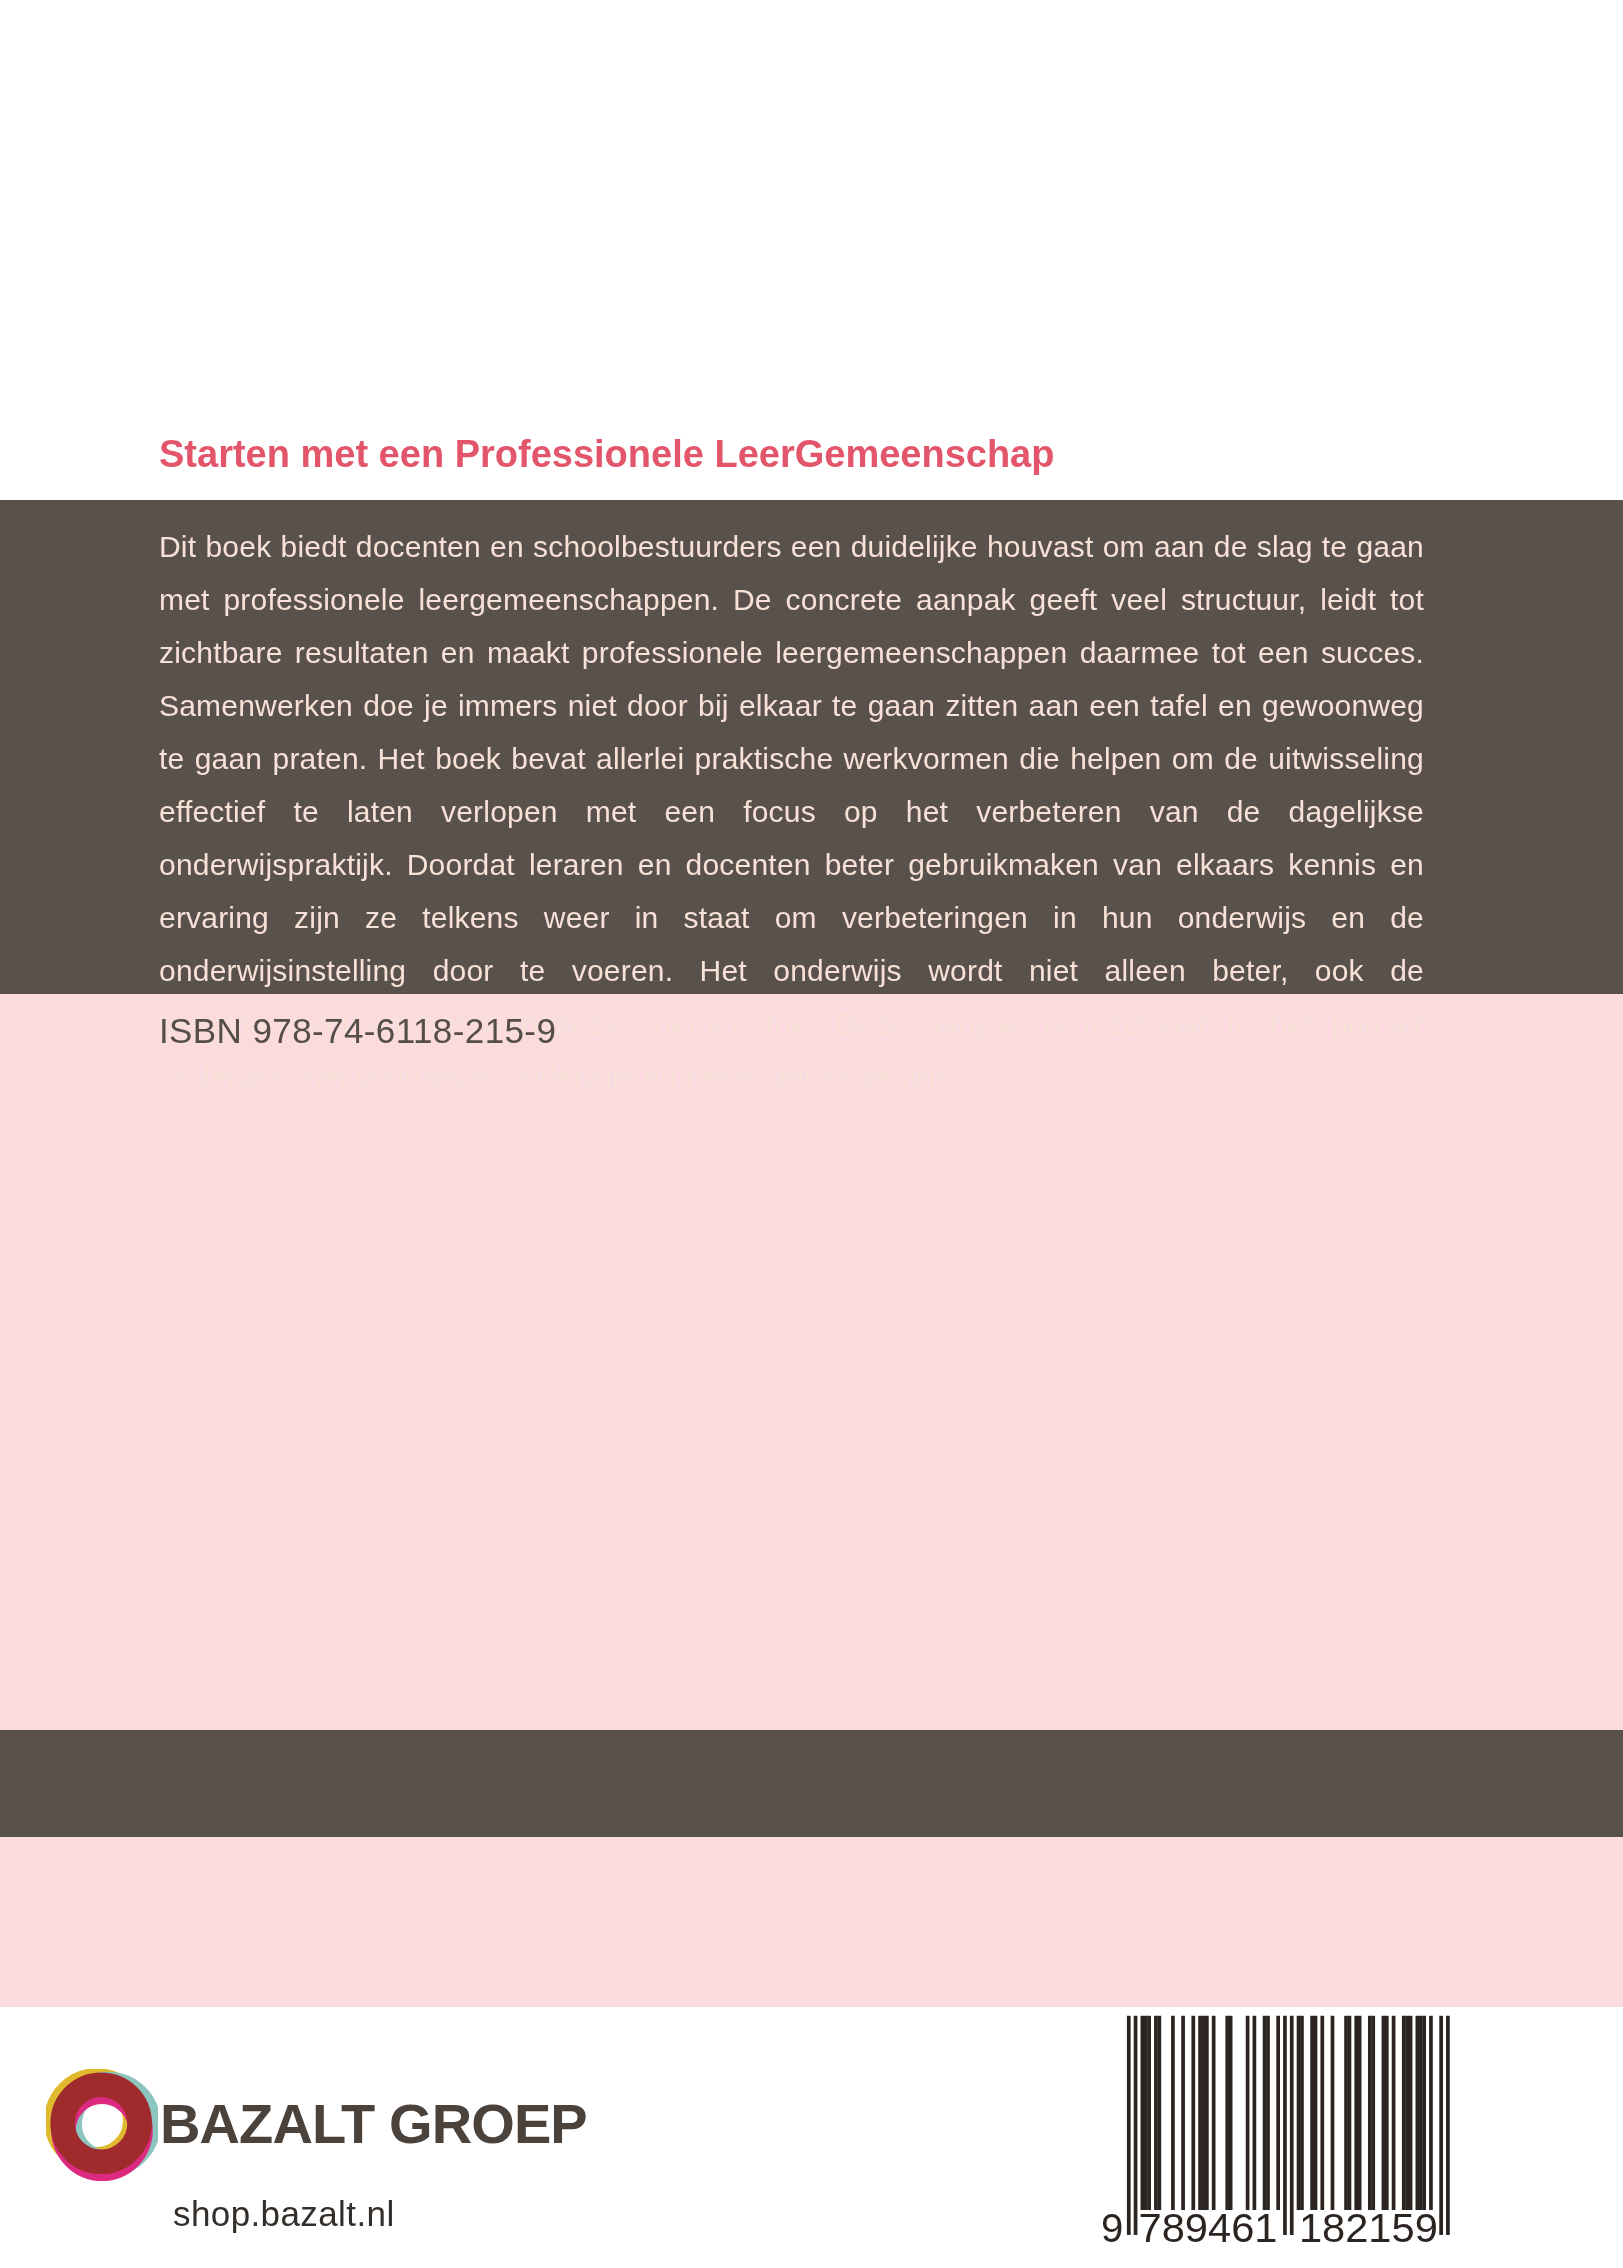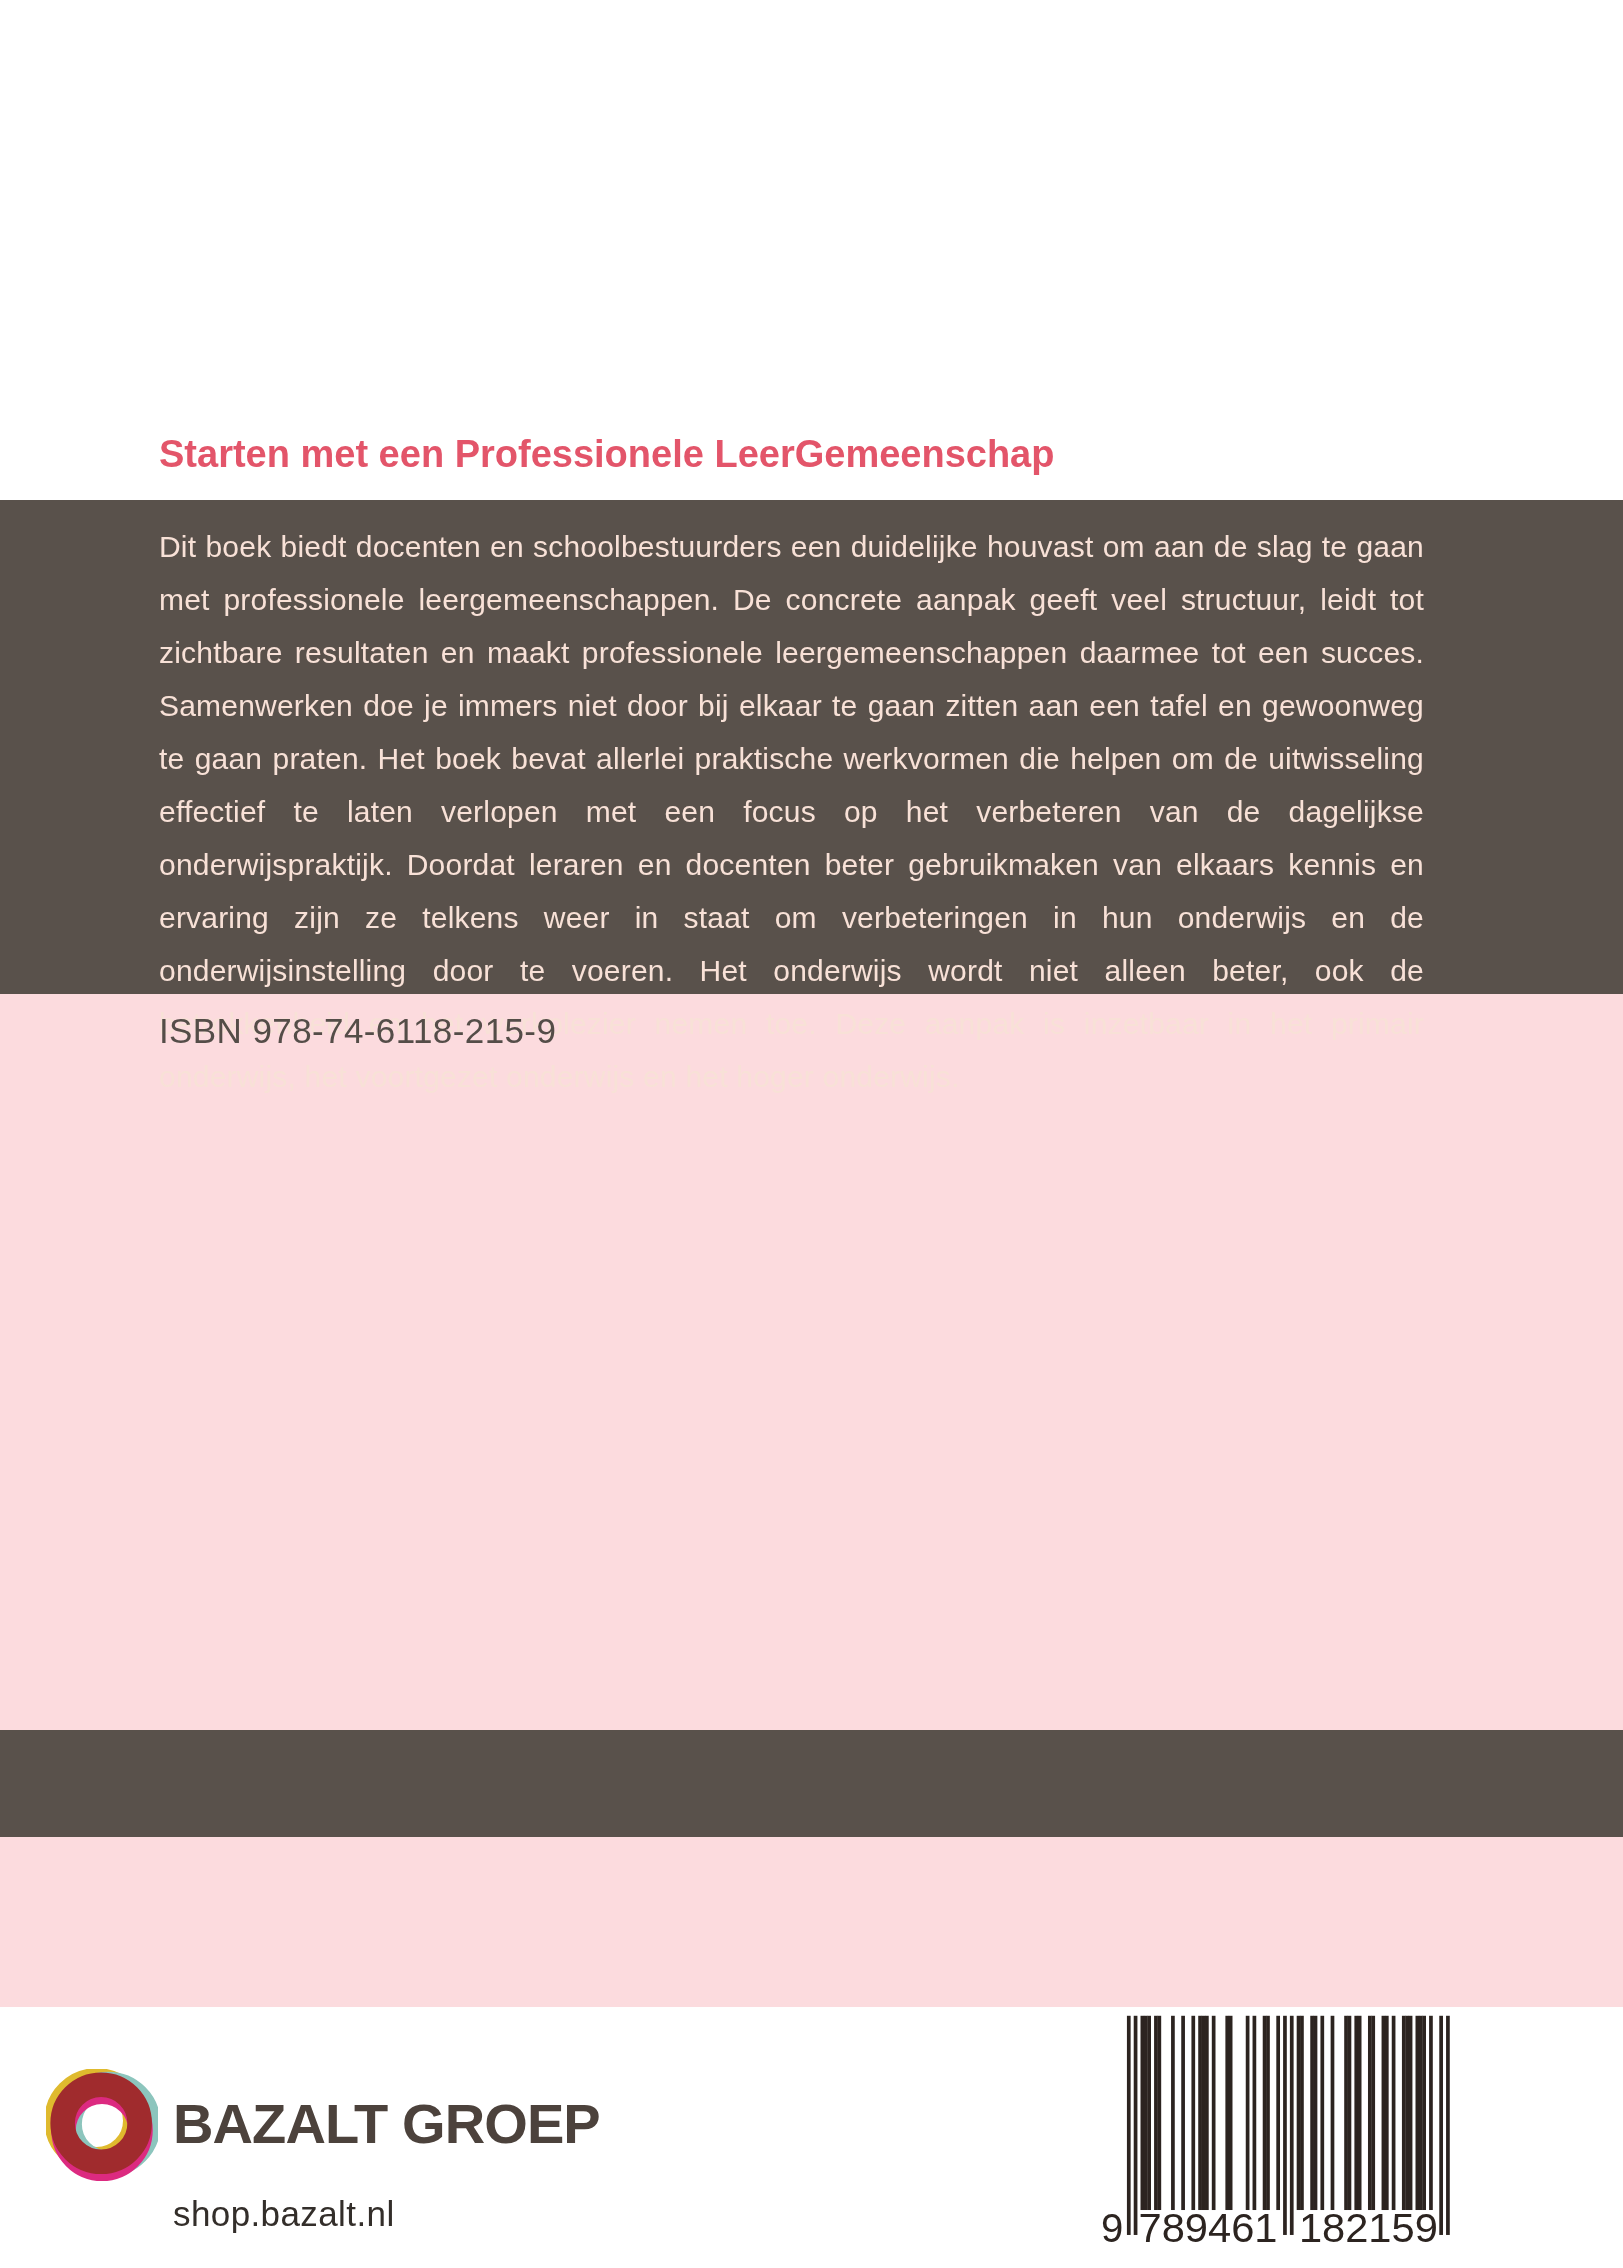--- a/index.html
+++ b/index.html
@@ -33,21 +33,21 @@
   .isbn{
     position:absolute;left:159px;top:1011px;
     font-size:35px;letter-spacing:0.4px;
     color:var(--isbn-text,#544d48);
     white-space:nowrap;
   }
   .logo{
     position:absolute;left:46px;top:2069px;width:112px;height:112px;
   }
   .brand{
-    position:absolute;left:173px;top:2091px;margin:0;
+    position:absolute;left:160px;top:2091px;margin:0;
     font-size:56px;font-weight:700;letter-spacing:-0.9px;
     color:var(--brand-text,#4c423c);
     white-space:nowrap;
   }
   .website{
     position:absolute;left:173px;top:2194px;
     font-size:35px;letter-spacing:0.4px;
     color:var(--site-text,#332e2a);
     white-space:nowrap;
   }

